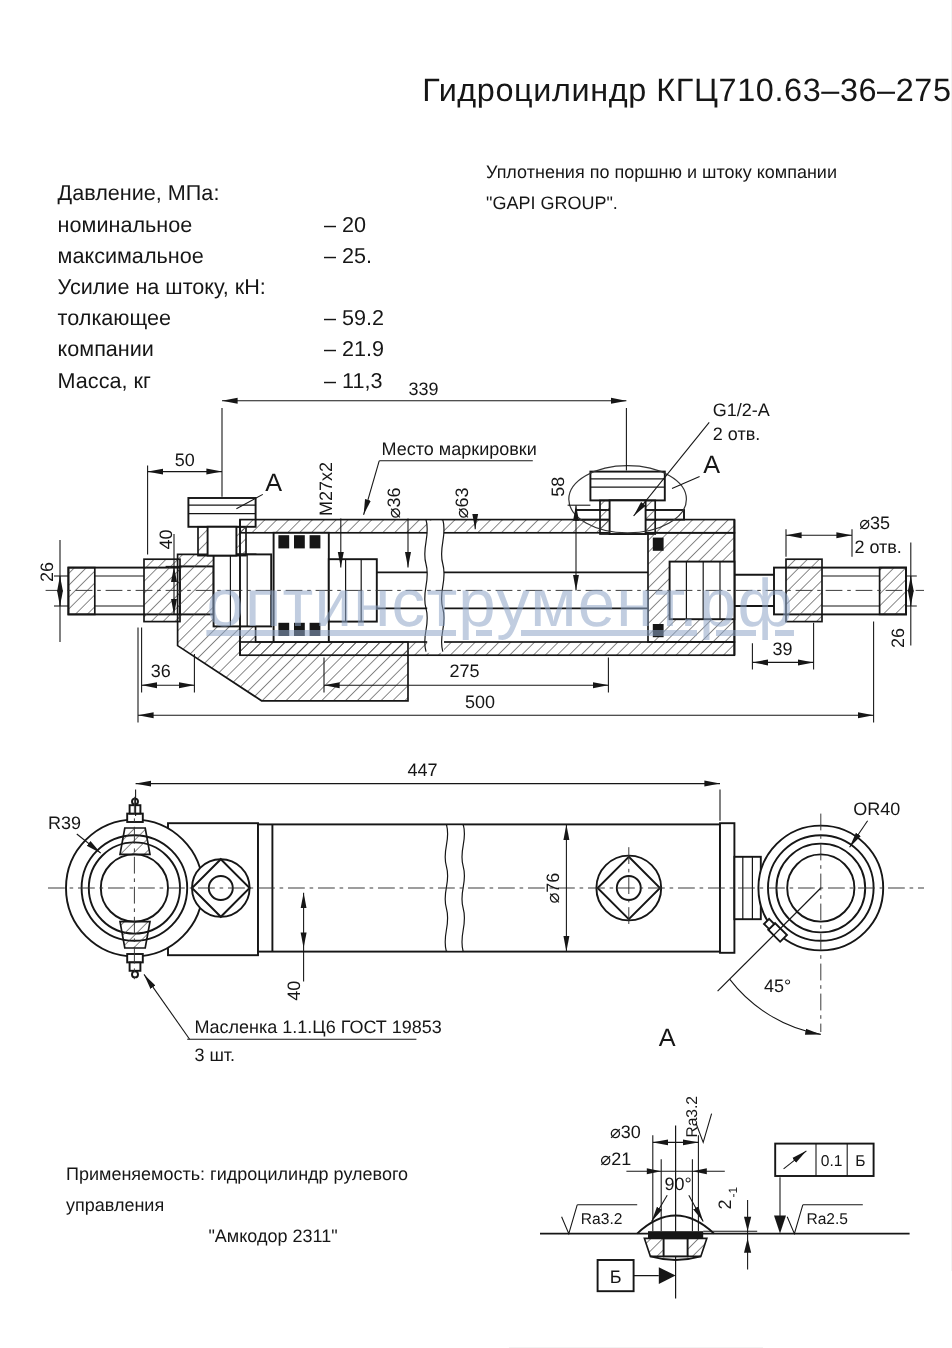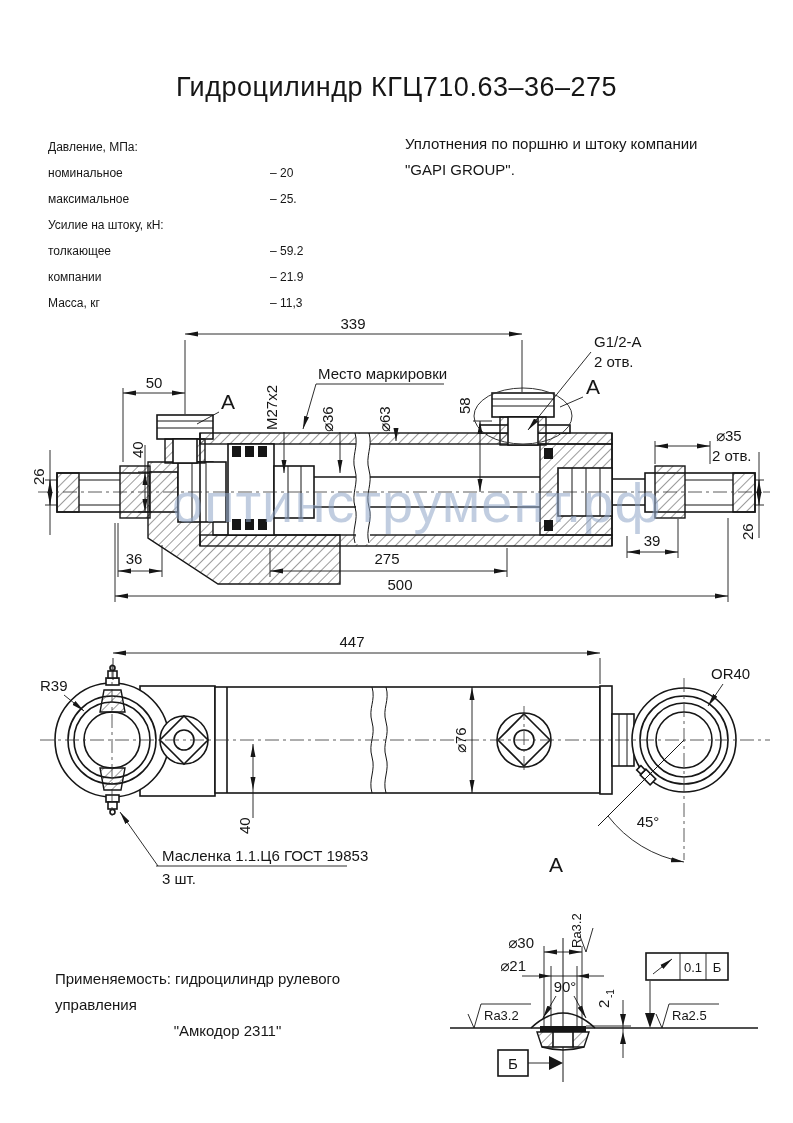--- a/index.html
+++ b/index.html
@@ -1,28 +1,28 @@
 <!DOCTYPE html>
 <html><head>
 <meta charset="utf-8">
 <style>
   html,body{margin:0;padding:0;background:#e8e8e8;}
   .page{position:relative;width:793px;height:1123px;background:#ffffff;overflow:hidden;
         font-family:"Liberation Sans","DejaVu Sans",sans-serif;color:#161616;}
-  .title{position:absolute;left:0;top:72px;width:100%;text-align:center;
+  .title{position:absolute;left:0;top:60px;width:100%;text-align:right;
          font-size:27px;letter-spacing:0.5px;}
-  .specs{position:absolute;left:48px;top:134px;width:330px;font-size:12px;}
+  .specs{position:absolute;left:48px;top:148px;width:330px;font-size:18px;}
   .spec-row{position:relative;height:26px;line-height:26px;}
   .spec-value{position:absolute;left:222px;top:0;}
   .notes{position:absolute;left:405px;top:131px;width:370px;font-size:15px;}
   .notes div{height:26px;line-height:26px;}
   .application{position:absolute;left:55px;top:924px;width:345px;font-size:15px;line-height:26px;margin-top:42px;}
   .application .app-line2{text-align:center;}
   .watermark{position:absolute;left:172px;top:470px;font-size:56px;letter-spacing:1px;
-             color:#8fa6c8;opacity:0.55;white-space:nowrap;pointer-events:none;z-index:5;}
+             color:#8fa6c8;opacity:0.55;white-space:nowrap;pointer-events:none;z-index:5;text-decoration:underline;}
   svg.drawing{position:absolute;left:0;top:0;z-index:2;}
   svg text{font-family:"Liberation Sans","DejaVu Sans",sans-serif;fill:#161616;font-size:15px;}
   svg .big{font-size:21px;}
   svg .sm{font-size:13px;}
   .o{fill:#ffffff;stroke:#161616;stroke-width:1.6;}
   .o2{fill:none;stroke:#161616;stroke-width:1.6;}
   .ht{fill:url(#hat);stroke:#161616;stroke-width:1.4;}
   .thin{fill:none;stroke:#161616;stroke-width:1;}
   .dim{fill:none;stroke:#161616;stroke-width:0.9;}
   .blk{fill:#161616;stroke:none;}

